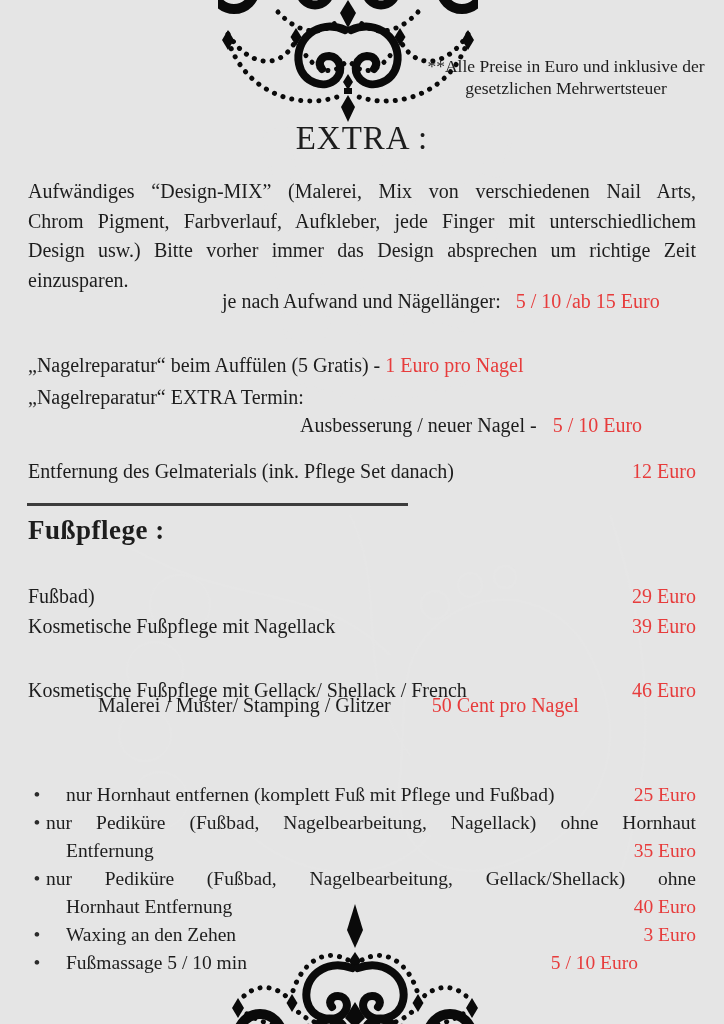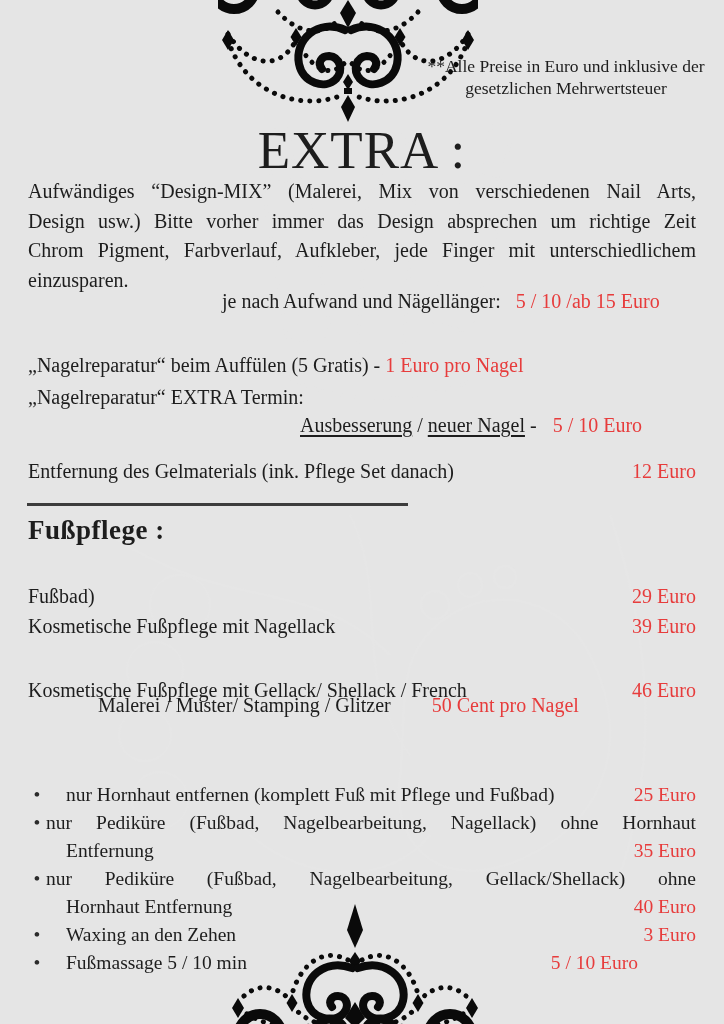--- a/index.html
+++ b/index.html
@@ -3,27 +3,27 @@
 <meta charset="utf-8">
 <style>
   html,body{margin:0;padding:0;background:#ffffff;}
   #page{position:relative;width:724px;height:1024px;background:#e5e5e5;overflow:hidden;
         font-family:"Liberation Serif","DejaVu Serif",serif;color:#1d1d1d;}
   .wm{position:absolute;z-index:0;}
   .orn{position:absolute;z-index:1;}
   .txt{position:absolute;z-index:2;}
   .red{color:#e73c3c;white-space:nowrap;}
   .note{top:55px;right:8px;width:300px;text-align:center;font-size:17.5px;line-height:22px;}
-  .title{top:120px;left:0;width:724px;text-align:center;font-size:53px;letter-spacing:1px;}
+  .title{top:120px;left:0;width:724px;text-align:center;font-size:33px;letter-spacing:1px;}
   .para{top:177px;left:28px;width:668px;font-size:20px;line-height:29.5px;}
   .jl{text-align:justify;text-align-last:justify;}
   .line{font-size:20px;line-height:27px;}
   .flexrow{display:flex;width:668px;}
   .fill{flex:1;}
-  .ul{text-decoration:underline;text-underline-offset:3px;text-decoration-thickness:1.5px;}
+  .ul{text-underline-offset:3px;text-decoration-thickness:1.5px;}
   .divider{top:503px;left:27px;width:381px;height:3px;background:#3c3c3c;}
   .heading{top:513px;left:28px;font-size:27px;font-weight:700;line-height:34px;letter-spacing:0.5px;}
   .item{font-size:20px;line-height:29px;}
   .bullets{top:781px;left:28px;width:668px;font-size:19.5px;}
   .brow{display:flex;line-height:28px;height:28px;}
   .bdot{width:18px;text-align:center;color:#2b2b2b;}
   .bindent{width:18px;}
   .btext{white-space:nowrap;margin-left:20px;}
   .bjust{flex:1;white-space:normal;text-align:justify;text-align-last:justify;}
   .pright58{margin-right:58px;}
@@ -134,22 +134,22 @@
 
   <div class="txt note">
     <div>**Alle Preise in Euro und inklusive der</div>
     <div>gesetzlichen Mehrwertsteuer</div>
   </div>
 
   <div class="txt title">EXTRA :</div>
 
   <div class="txt para">
     <div class="jl">Aufwändiges “Design-MIX” (Malerei, Mix von verschiedenen Nail Arts,</div>
+    <div class="jl">Chrom Pigment, Farbverlauf, Aufkleber, jede Finger mit unterschiedlichem</div>
     <div class="jl">Design usw.)   Bitte vorher immer das Design absprechen um richtige Zeit</div>
-    <div class="jl">Chrom Pigment, Farbverlauf, Aufkleber, jede Finger mit unterschiedlichem</div>
     <div>einzusparen.</div>
   </div>
 
   <div class="txt line" style="top:288px;left:222px;text-align:right;">
     <span>je nach Aufwand und Nägellänger:</span>
     <span class="red" style="margin-left:10px;">5 / 10 /ab 15 Euro</span>
   </div>
 
   <div class="txt line" style="top:352px;left:28px;">
     <span>„Nagelreparatur“ beim Auffülen (5 Gratis) - </span><span class="red">1 Euro pro Nagel</span>

